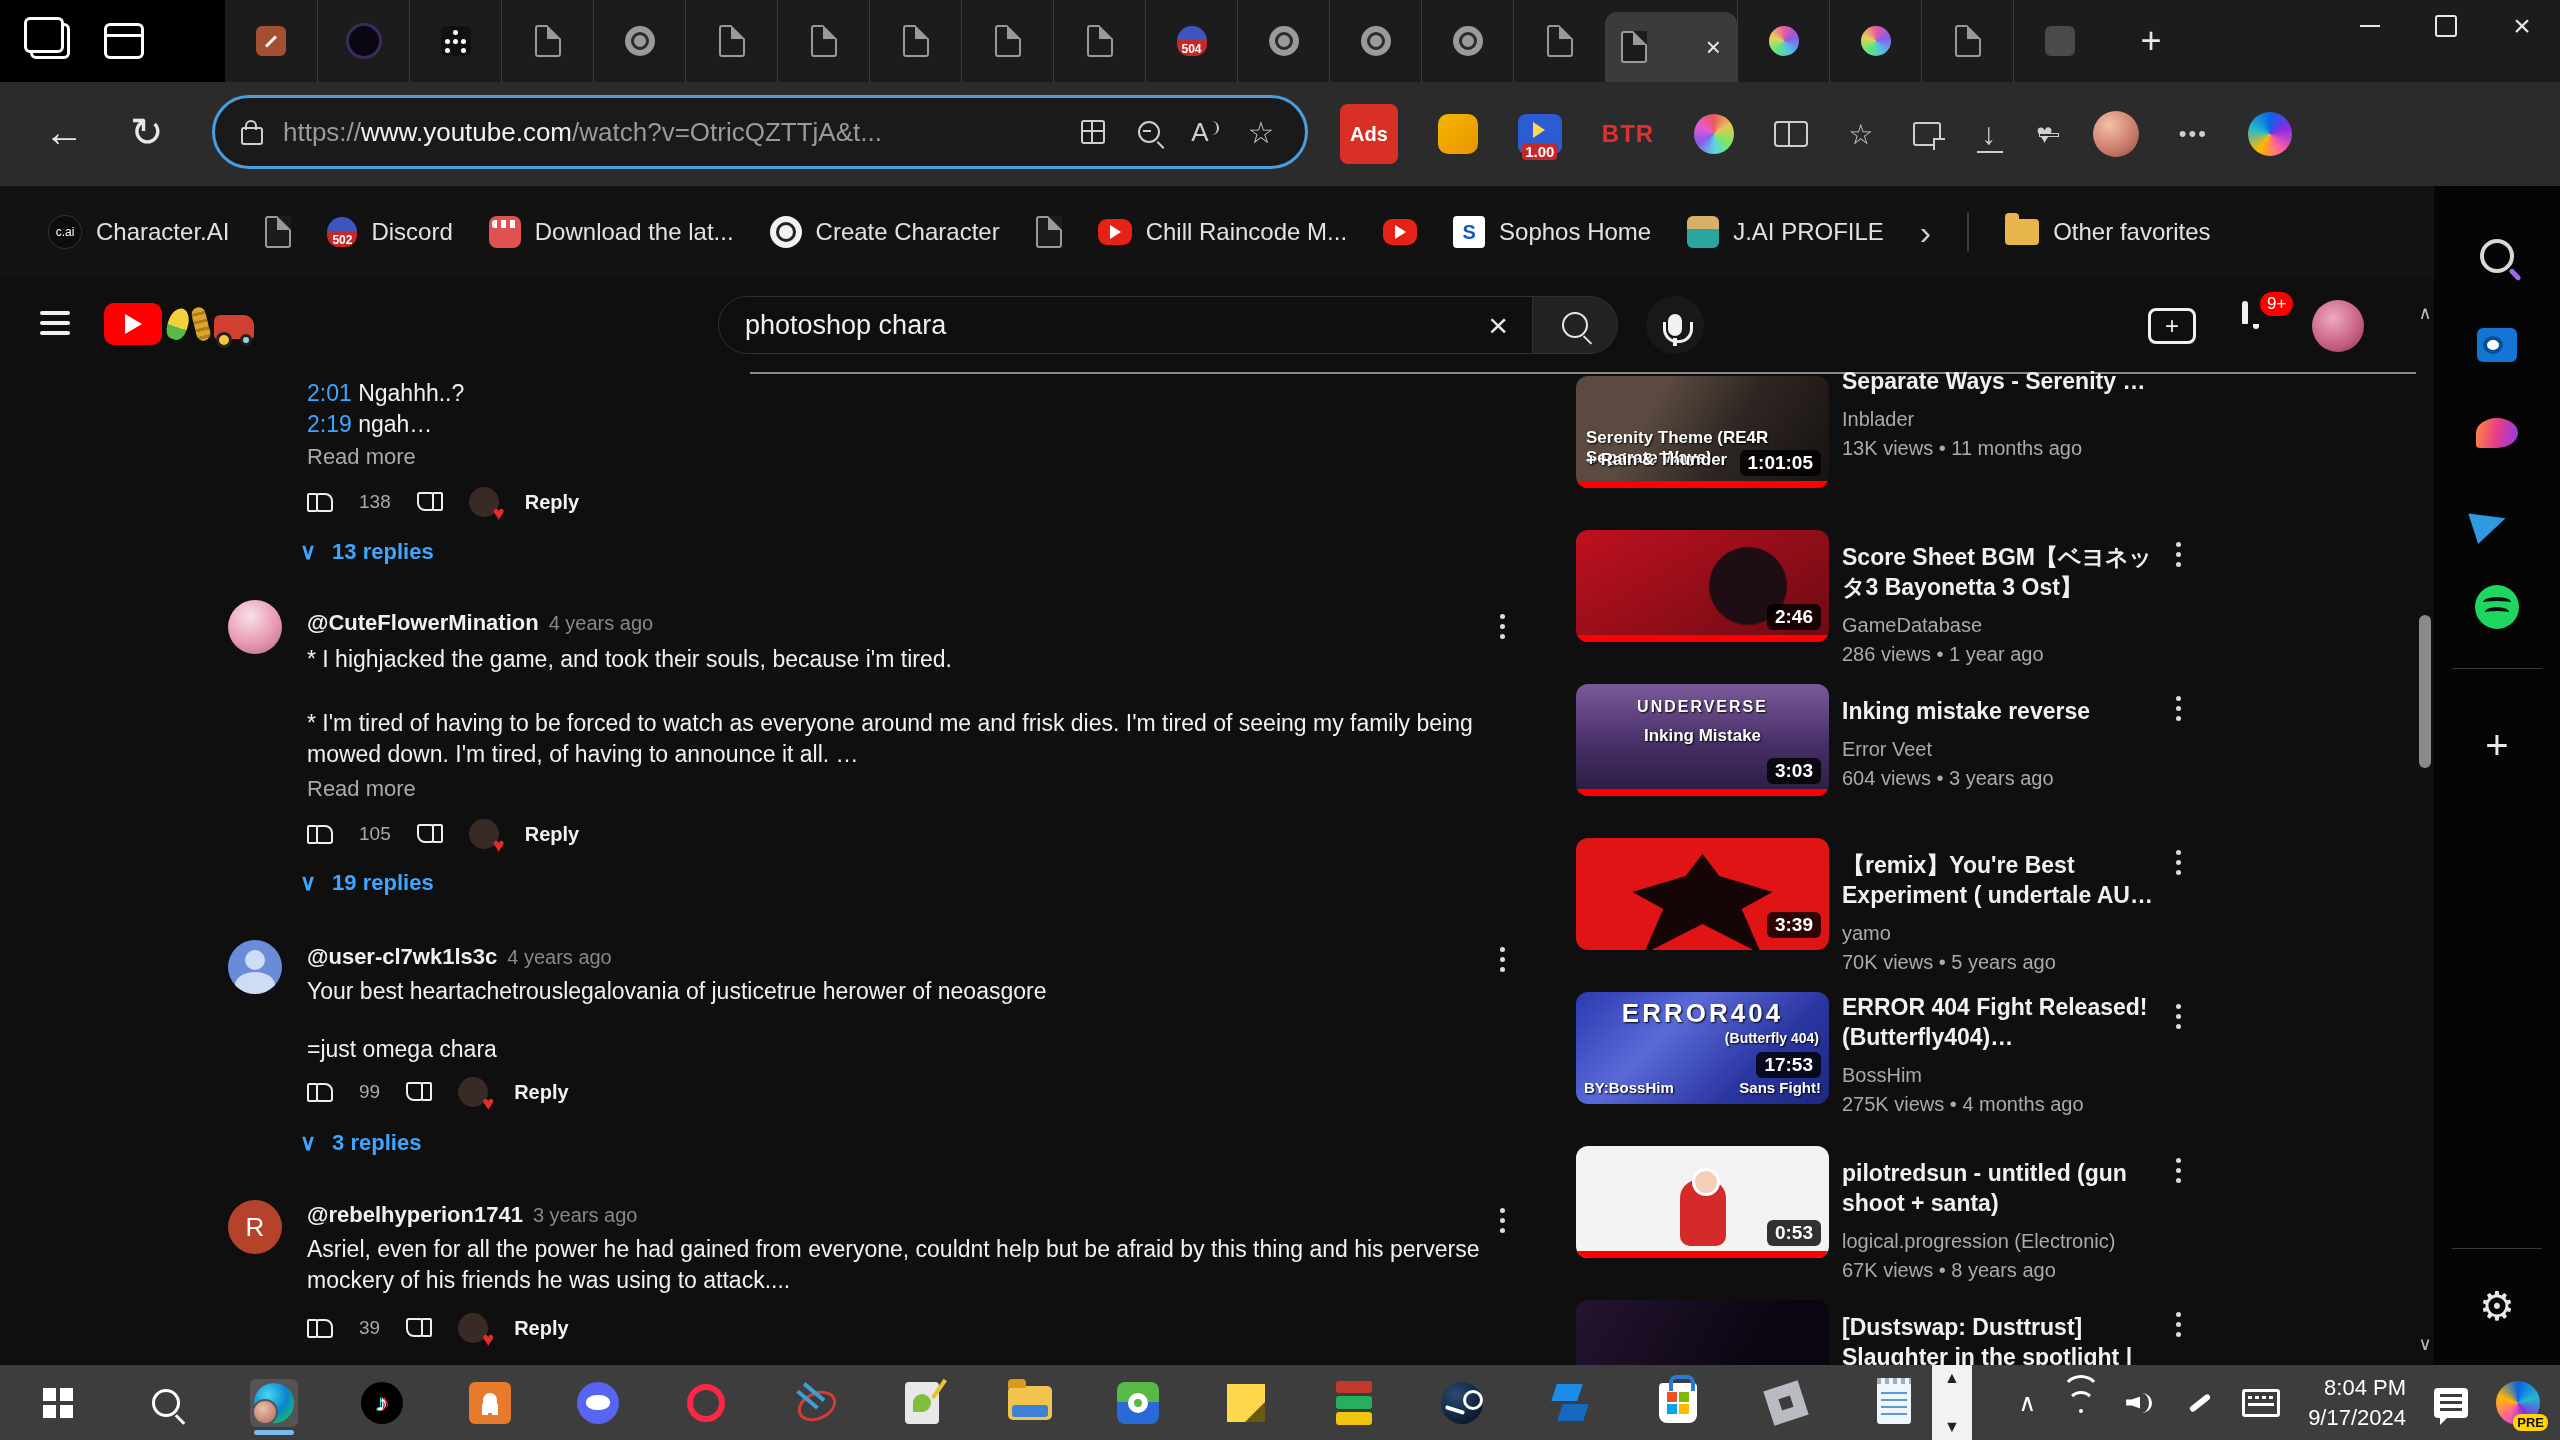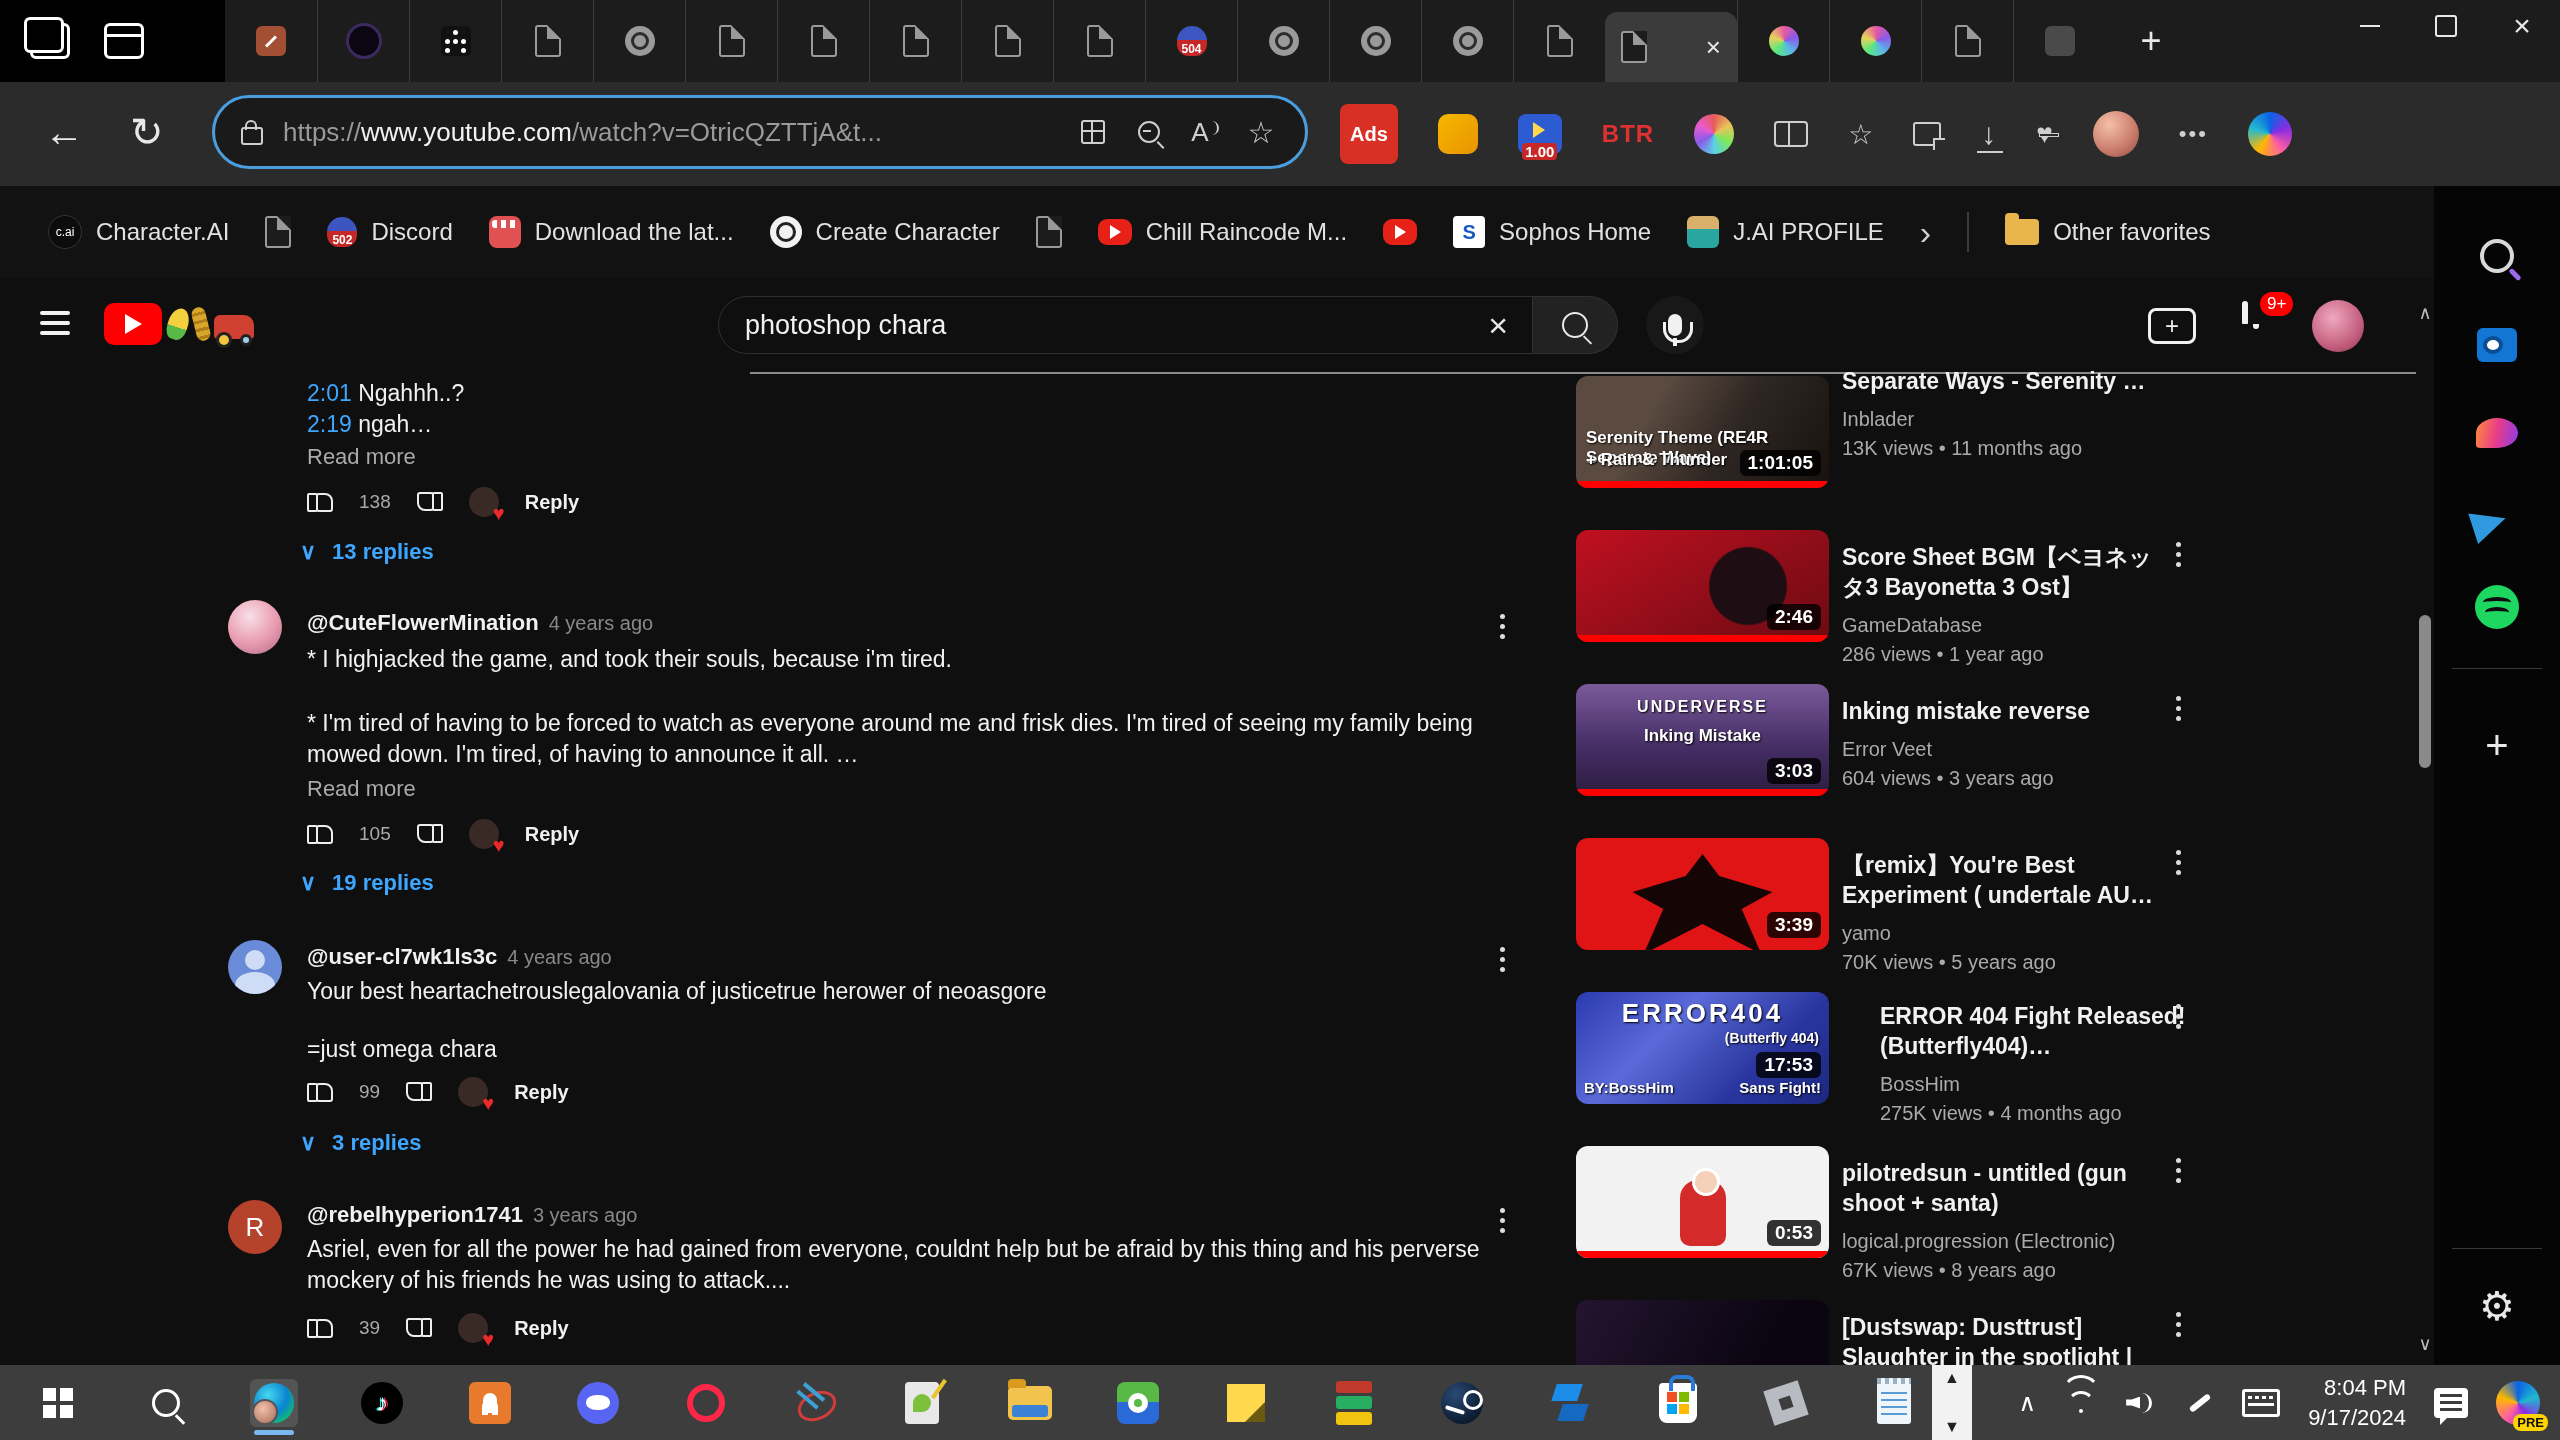--- a/index.html
+++ b/index.html
@@ -606,21 +606,21 @@
         </div>
 
         <div class="rec" style="top:620px;">
           <div class="thumbbox th5" style="top:0;">
             <div class="ovl" style="left:0;right:0;top:6px;text-align:center;font-size:26px;letter-spacing:3px;">ERROR404</div>
             <div class="ovl" style="right:10px;top:38px;font-size:14px;">(Butterfly 404)</div>
             <div class="ovl" style="left:8px;bottom:8px;font-size:15px;">BY:BossHim</div>
             <div class="ovl" style="right:8px;bottom:8px;font-size:15px;">Sans Fight!</div>
             <span class="dur" style="bottom:26px;">17:53</span>
           </div>
-          <div class="rtext" style="top:9px;margin-left:38px;">
+          <div class="rtext" style="top:0;">
             <div class="rtitle">ERROR 404 Fight Released! (Butterfly404)…</div>
             <div class="rchan">BossHim</div>
             <div class="rmeta">275K views • 4 months ago</div>
           </div>
           <div class="kebab rkebab" style="top:22px;"></div>
         </div>
 
         <div class="rec" style="top:774px;">
           <div class="thumbbox th6" style="top:0;">
             <span class="dur">0:53</span>

